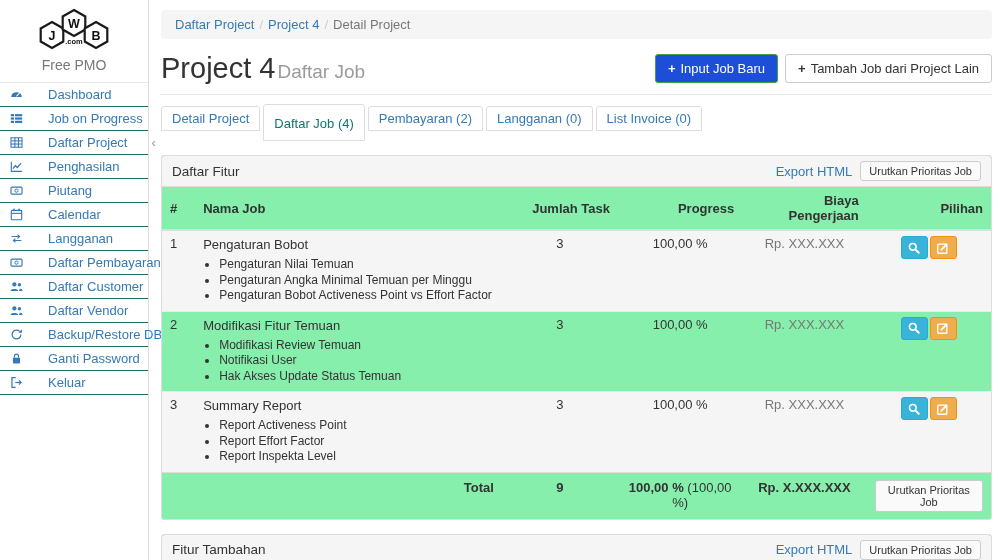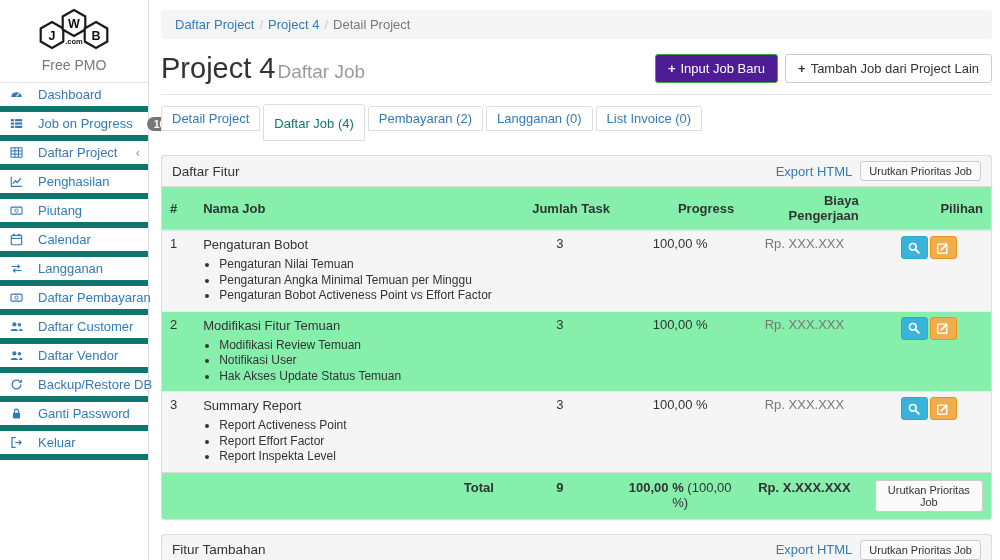--- a/index.html
+++ b/index.html
@@ -6,40 +6,40 @@
   body{
     width:1000px;height:560px;overflow:hidden;background:#fff;
     font-family:"Liberation Sans","DejaVu Sans",sans-serif;color:#333;font-size:13px;
   }
   .app{display:flex;height:100%;}
   
   .sidebar{width:148px;min-width:148px;background:#fff;border-right:1px solid #d9d9d9;}
   .brand{text-align:center;padding-top:6px;}
   .brand-name{color:#777;font-size:14px;margin:3px 0 9px;}
   .side-menu{border-top:1px solid #e6e6e6;}
-  .side-item{display:flex;align-items:center;gap:14px;padding:4px 8px;border-bottom:6px solid #0f766e;
+  .side-item{display:flex;align-items:center;gap:24px;padding:4px 8px;border-bottom:1px solid #0f766e;
     color:#337ab7;cursor:pointer;white-space:nowrap;}
   .side-item .icon{width:16px;min-width:16px;display:inline-flex;justify-content:center;align-items:center;color:#337ab7;}
   .side-item .icon svg{display:block;}
   .badge{margin-left:auto;background:#777;color:#fff;border-radius:9px;padding:1px 7px;font-size:10.5px;font-weight:bold;}
   .chev{margin-left:auto;color:#999;font-size:13px;line-height:1;}
   
   .main{flex:1;padding:10px 8px 0 12px;overflow:hidden;}
   .breadcrumb{background:#f5f5f5;border-radius:4px;padding:7px 14px;margin-bottom:13px;color:#777;}
   .crumb-link{color:#337ab7;text-decoration:none;cursor:pointer;}
   .crumb-current{color:#777;}
   .breadcrumb .sep{margin:0 5px;color:#ccc;}
   .page-header{display:flex;justify-content:space-between;align-items:center;margin:0 0 9px;}
   .title{font-size:29px;color:#333;}
   .subtitle{font-size:19px;color:#9b9b9b;margin-left:2px;}
   .header-buttons{display:flex;gap:7px;}
   .btn{font-size:13px;border-radius:3px;padding:6px 12px;border:1px solid #ccc;background:#fff;color:#333;
     cursor:pointer;font-family:inherit;line-height:1.2;}
   .btn .plus{font-weight:bold;margin-right:5px;}
-  .btn-success{background:#4c1d95;border-color:#43a143;color:#fff;}
+  .btn-success{background:#1d4ed8;border-color:#43a143;color:#fff;}
   .rule{border:none;border-top:1px solid #e7e7e7;margin:0 0 9px;}
   
   .tabs{display:flex;align-items:flex-start;}
   .tab{border:1px solid #ddd;border-radius:3px 3px 0 0;background:#fff;color:#337ab7;
     padding:4px 10px;margin-right:3px;margin-top:2px;cursor:pointer;}
   .tab.active{color:#0f766e;padding:11px 10px 9px;margin-top:0;}
   
   .panel{border:1px solid #ddd;border-radius:3px;margin-top:14px;background:#86efac;}
   .panel-heading{display:flex;justify-content:space-between;align-items:center;background:#f5f5f5;
     border-bottom:1px solid #ddd;padding:5px 10px;border-radius:3px 3px 0 0;}

